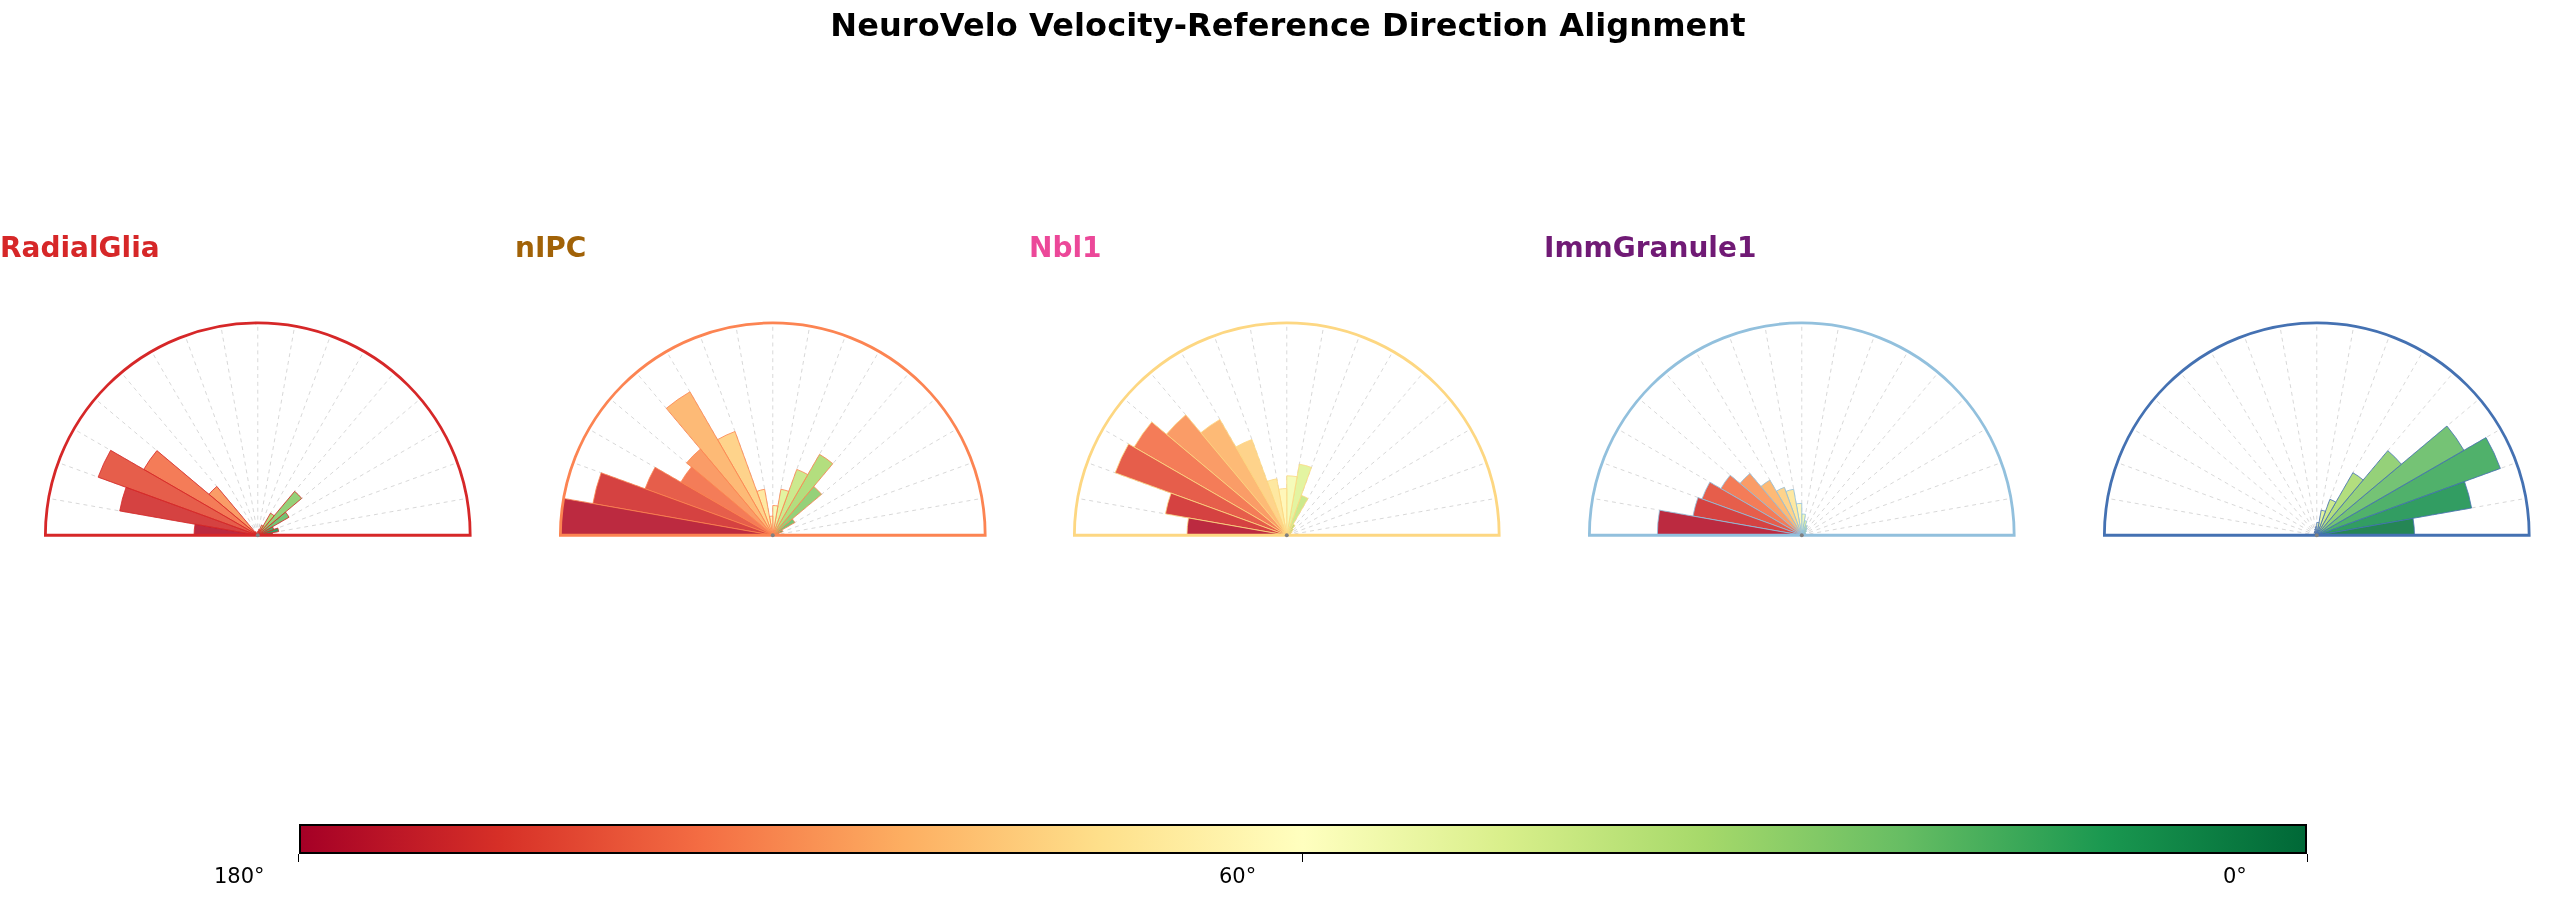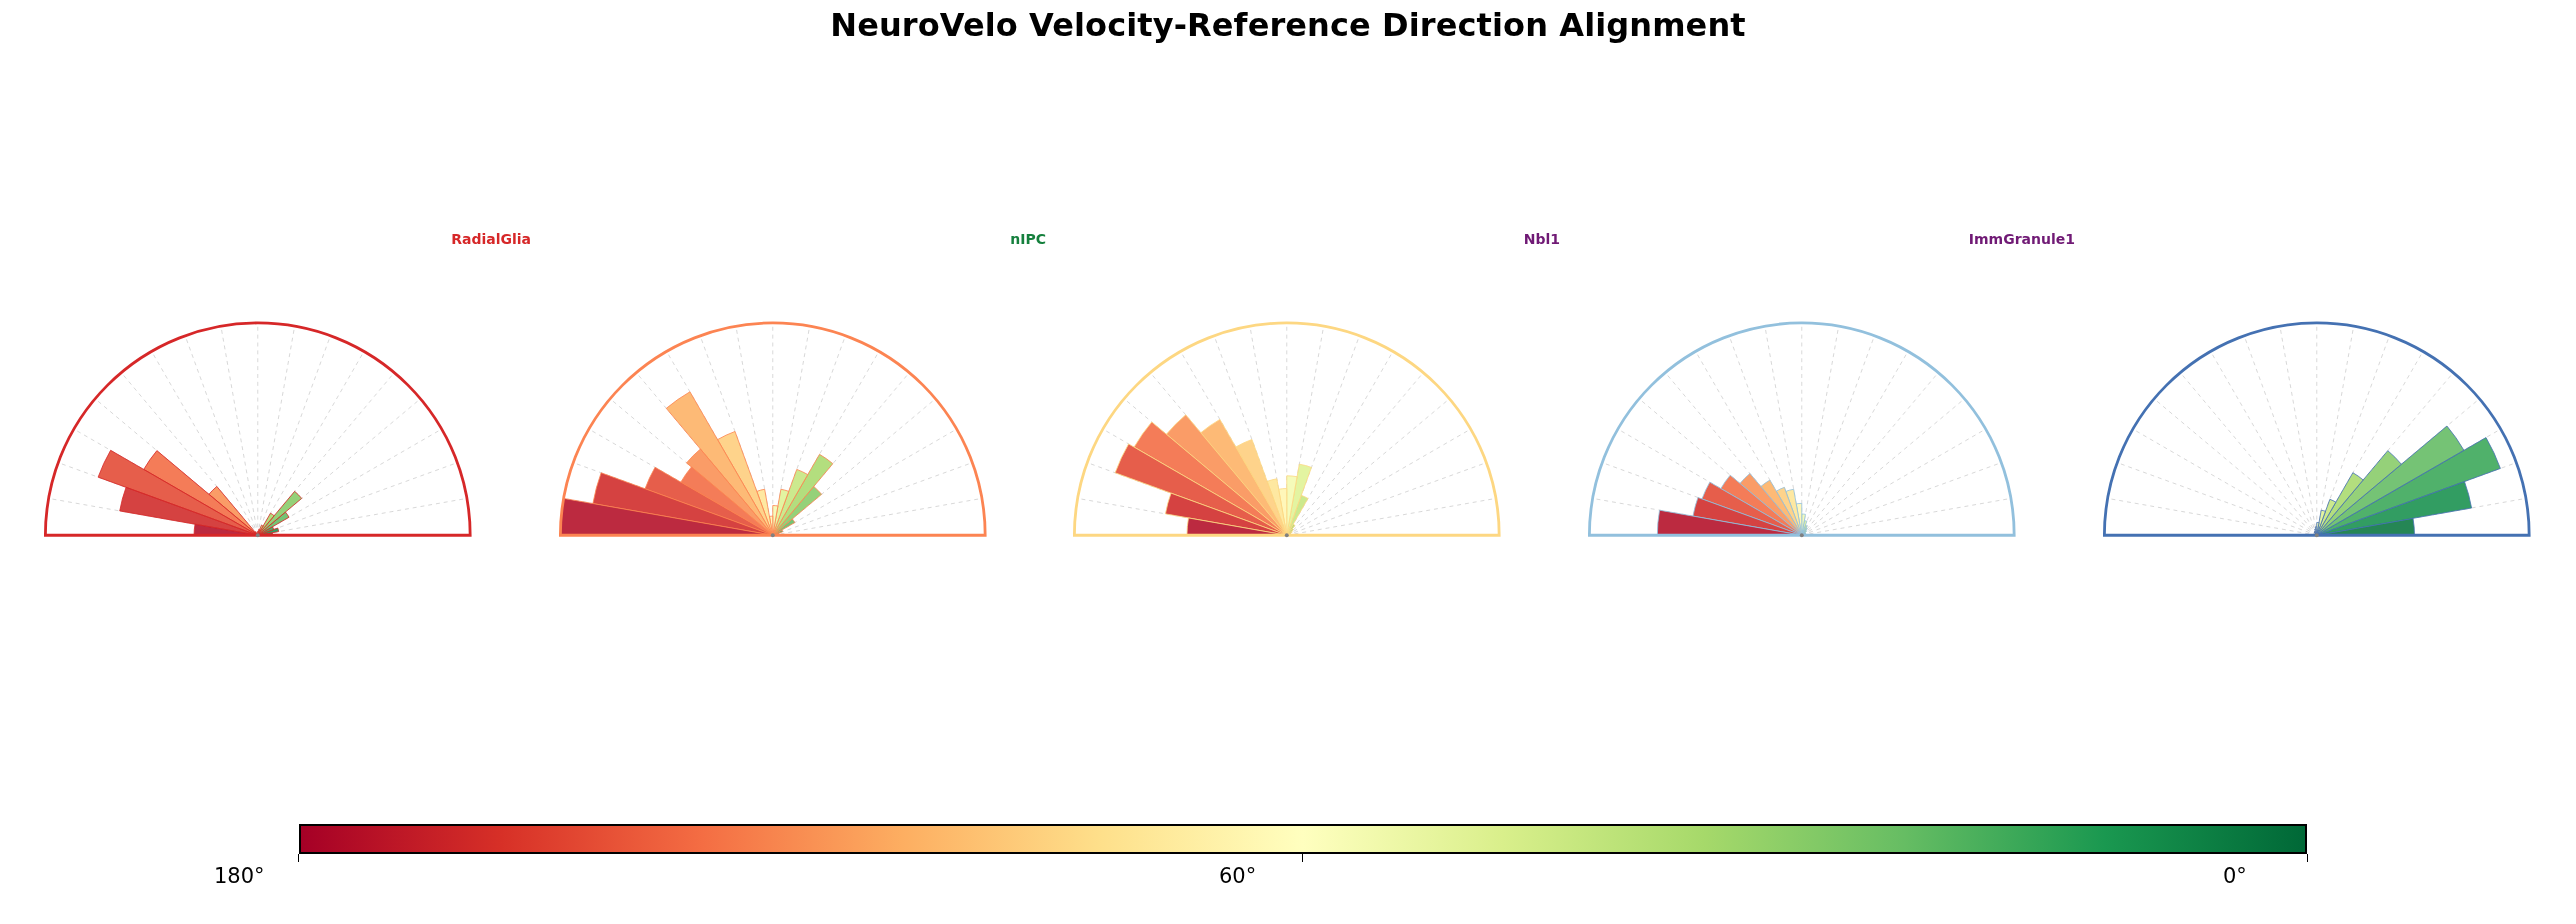--- a/index.html
+++ b/index.html
@@ -9,24 +9,23 @@
   #figure-title{
     position:absolute;left:0;top:5.6px;width:2576px;text-align:center;
     font-family:"DejaVu Sans",sans-serif;
     font-size:32px;font-weight:bold;color:#000000;letter-spacing:0.1px;
   }
 
   #panels{position:absolute;left:0;top:231px;width:2576px;height:338px;}
 
   .panel{position:absolute;top:0;width:515px;height:338px;}
   .panel-title{
-    position:absolute;left:0;top:0;width:515px;text-align:right;
-    font-size:14px;font-weight:bold;
+    position:absolute;left:0;top:0;width:515px;text-align:left;
+    font-size:28px;font-weight:bold;
     font-family:"DejaVu Sans",sans-serif;
-    margin-left:16px;
   }
   .panel-plot{position:absolute;left:0;top:84px;width:515px;height:236px;}
   .panel-plot svg{display:block;}
 
   #colorbar-wrap{position:absolute;left:0;top:810px;width:2576px;height:113px;}
   #colorbar{
     position:absolute;left:299px;top:14px;width:2008px;height:30px;
     border:2.8px solid #000000;box-sizing:border-box;
   }
   #colorbar-gradient{position:absolute;inset:0;}
@@ -86,21 +85,21 @@
             <path d="M 458 392 L 196.11 240.80 A 302.40 302.40 0 0 0 173.84 288.57 Z" fill="rgb(226,72,50)" fill-opacity="0.88" stroke="#d62728" stroke-width="1.6" stroke-opacity="0.9"></path>
             <path d="M 458 392 L 223.57 306.67 A 249.48 249.48 0 0 0 212.31 348.68 Z" fill="rgb(207,40,39)" fill-opacity="0.88" stroke="#d62728" stroke-width="1.6" stroke-opacity="0.9"></path>
             <path d="M 458 392 L 346.32 372.31 A 113.40 113.40 0 0 0 344.60 392.00 Z" fill="rgb(179,13,38)" fill-opacity="0.88" stroke="#d62728" stroke-width="1.6" stroke-opacity="0.9"></path>
           </g>
           <path d="M 836.00 392.00 A 378 378 0 0 0 80.00 392.00 L 836.00 392.00 Z" fill="none" stroke="#d62728" stroke-width="5"></path>
           <circle cx="458" cy="392" r="3.5" fill="#808080"></circle>
         </svg>
       </div>
     </div>
     <div class="panel" style="left: 515px;">
-      <div class="panel-title" style="color: #15803d;">nIPC</div>
+      <div class="panel-title" style="color: #a16207;">nIPC</div>
       <div class="panel-plot">
         <svg width="515" height="236" viewBox="0 0 915 420">
           <g>
             <line x1="458" y1="392" x2="836.00" y2="392.00" stroke="#b0b0b0" stroke-width="1.6" stroke-dasharray="7,7" opacity="0.55"></line>
             <line x1="458" y1="392" x2="830.26" y2="326.36" stroke="#b0b0b0" stroke-width="1.6" stroke-dasharray="7,7" opacity="0.55"></line>
             <line x1="458" y1="392" x2="813.20" y2="262.72" stroke="#b0b0b0" stroke-width="1.6" stroke-dasharray="7,7" opacity="0.55"></line>
             <line x1="458" y1="392" x2="785.36" y2="203.00" stroke="#b0b0b0" stroke-width="1.6" stroke-dasharray="7,7" opacity="0.55"></line>
             <line x1="458" y1="392" x2="747.56" y2="149.03" stroke="#b0b0b0" stroke-width="1.6" stroke-dasharray="7,7" opacity="0.55"></line>
             <line x1="458" y1="392" x2="700.97" y2="102.44" stroke="#b0b0b0" stroke-width="1.6" stroke-dasharray="7,7" opacity="0.55"></line>
             <line x1="458" y1="392" x2="647.00" y2="64.64" stroke="#b0b0b0" stroke-width="1.6" stroke-dasharray="7,7" opacity="0.55"></line>
@@ -136,21 +135,21 @@
             <path d="M 458 392 L 248.49 271.04 A 241.92 241.92 0 0 0 230.67 309.26 Z" fill="rgb(226,72,50)" fill-opacity="0.88" stroke="#fc8452" stroke-width="1.6" stroke-opacity="0.9"></path>
             <path d="M 458 392 L 152.52 280.82 A 325.08 325.08 0 0 0 137.86 335.55 Z" fill="rgb(207,40,39)" fill-opacity="0.88" stroke="#fc8452" stroke-width="1.6" stroke-opacity="0.9"></path>
             <path d="M 458 392 L 85.74 326.36 A 378.00 378.00 0 0 0 80.00 392.00 Z" fill="rgb(179,13,38)" fill-opacity="0.88" stroke="#fc8452" stroke-width="1.6" stroke-opacity="0.9"></path>
           </g>
           <path d="M 836.00 392.00 A 378 378 0 0 0 80.00 392.00 L 836.00 392.00 Z" fill="none" stroke="#fc8452" stroke-width="5"></path>
           <circle cx="458" cy="392" r="3.5" fill="#808080"></circle>
         </svg>
       </div>
     </div>
     <div class="panel" style="left: 1029px;">
-      <div class="panel-title" style="color: #701a75;">Nbl1</div>
+      <div class="panel-title" style="color: #ec4899;">Nbl1</div>
       <div class="panel-plot">
         <svg width="515" height="236" viewBox="0 0 915 420">
           <g>
             <line x1="458" y1="392" x2="836.00" y2="392.00" stroke="#b0b0b0" stroke-width="1.6" stroke-dasharray="7,7" opacity="0.55"></line>
             <line x1="458" y1="392" x2="830.26" y2="326.36" stroke="#b0b0b0" stroke-width="1.6" stroke-dasharray="7,7" opacity="0.55"></line>
             <line x1="458" y1="392" x2="813.20" y2="262.72" stroke="#b0b0b0" stroke-width="1.6" stroke-dasharray="7,7" opacity="0.55"></line>
             <line x1="458" y1="392" x2="785.36" y2="203.00" stroke="#b0b0b0" stroke-width="1.6" stroke-dasharray="7,7" opacity="0.55"></line>
             <line x1="458" y1="392" x2="747.56" y2="149.03" stroke="#b0b0b0" stroke-width="1.6" stroke-dasharray="7,7" opacity="0.55"></line>
             <line x1="458" y1="392" x2="700.97" y2="102.44" stroke="#b0b0b0" stroke-width="1.6" stroke-dasharray="7,7" opacity="0.55"></line>
             <line x1="458" y1="392" x2="647.00" y2="64.64" stroke="#b0b0b0" stroke-width="1.6" stroke-dasharray="7,7" opacity="0.55"></line>

